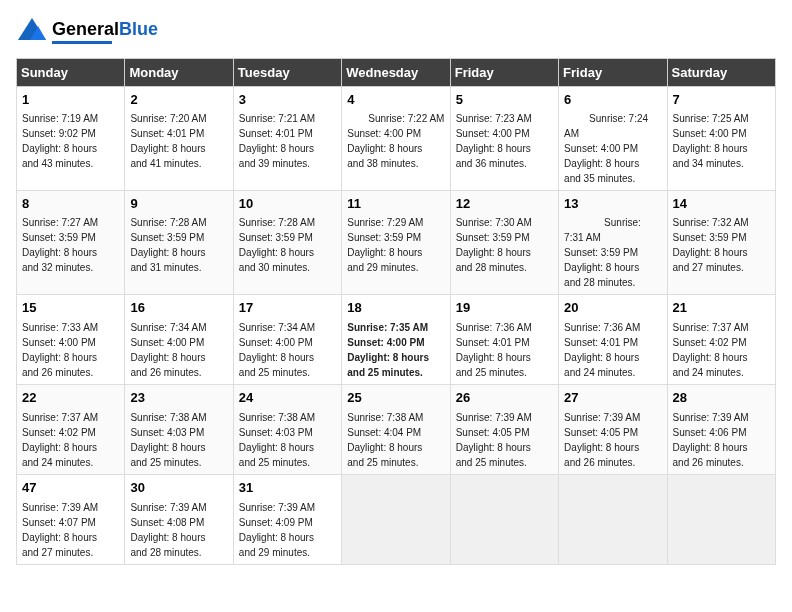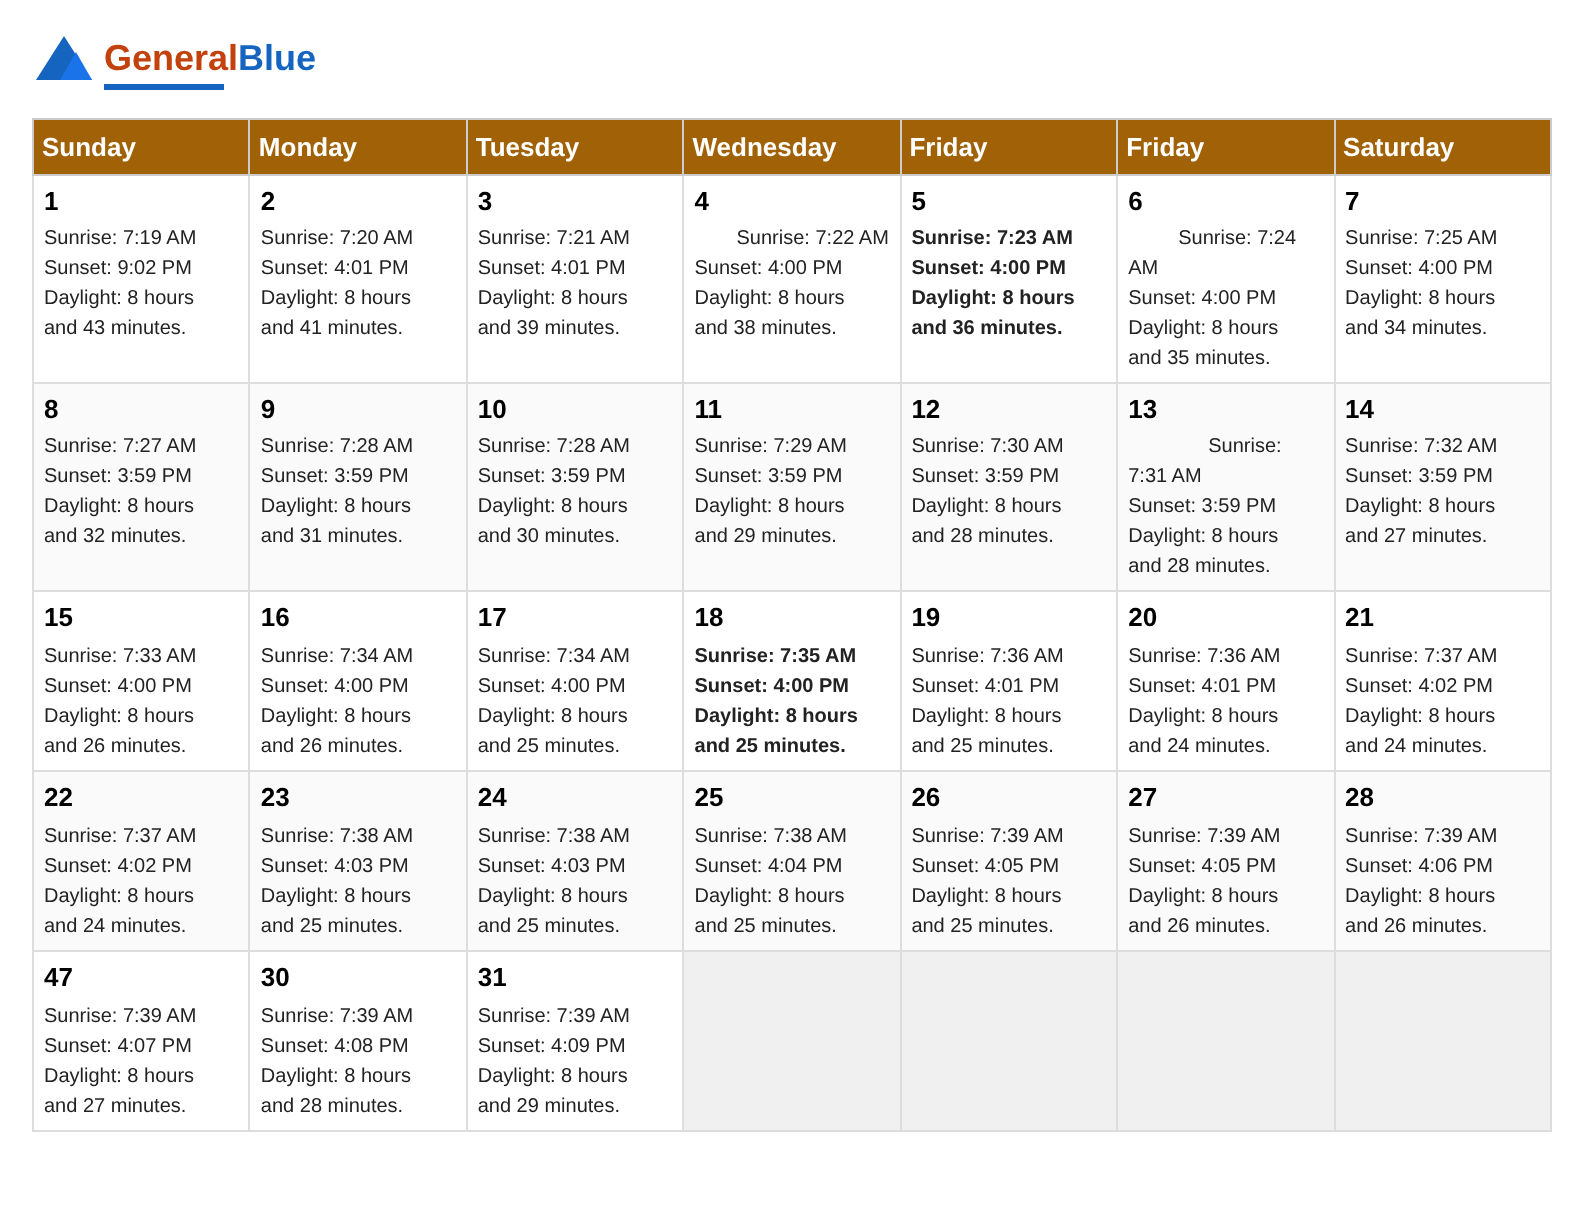--- a/index.html
+++ b/index.html
@@ -43,21 +43,21 @@
     .location-title {
       font-size: 16px;
       color: #555;
     }
     table {
       width: 100%;
       border-collapse: collapse;
       table-layout: fixed;
     }
     th {
-      background: #a16207;
+      background: #404040;
       color: #fff;
       font-size: 13px;
       font-weight: bold;
       padding: 6px 4px;
       text-align: left;
       border: 1px solid #ccc;
     }
     td {
       border: 1px solid #ddd;
       vertical-align: top;
@@ -91,21 +91,21 @@
   <div class="logo">
     <div class="logo-row">
       <span>
         <svg width="32" height="28" viewBox="0 0 32 28">
           <polygon points="16,2 30,24 2,24" fill="#1565c0"></polygon>
           <polygon points="22,10 30,24 14,24" fill="#1a73e8"></polygon>
         </svg>
       </span>
       <div>
         <div style="font-size:18px;font-weight:bold;line-height:1.1;">
-          <span style="color:#c2410c;">General</span><span style="color:#1565c0;">Blue</span>
+          <span style="color:#000000;">General</span><span style="color:#1565c0;">Blue</span>
         </div>
         <div class="logo-line"></div>
       </div>
     </div>
   </div>
   <div class="title-section">
     <div class="month-title"></div>
     <div class="location-title"></div>
   </div>
 </div>
@@ -133,21 +133,21 @@
 Daylight: 8 hours
 and 41 minutes.</span></td>
         <td><span class="day-num">3</span><span class="day-info" style="white-space: pre-line;">Sunrise: 7:21 AM
 Sunset: 4:01 PM
 Daylight: 8 hours
 and 39 minutes.</span></td>
         <td><span class="day-num">4</span><span class="day-info" style="white-space: pre-line; margin-left: 21px;">Sunrise: 7:22 AM
 Sunset: 4:00 PM
 Daylight: 8 hours
 and 38 minutes.</span></td>
-        <td><span class="day-num">5</span><span class="day-info" style="white-space: pre-line; font-weight: bold;">Sunrise: 7:23 AM
+        <td><span class="day-num">5</span><span class="day-info" style="white-space: pre-line;">Sunrise: 7:23 AM
 Sunset: 4:00 PM
 Daylight: 8 hours
 and 36 minutes.</span></td>
         <td><span class="day-num">6</span><span class="day-info" style="white-space: pre-line; margin-left: 25px;">Sunrise: 7:24 AM
 Sunset: 4:00 PM
 Daylight: 8 hours
 and 35 minutes.</span></td>
         <td><span class="day-num">7</span><span class="day-info" style="white-space: pre-line;">Sunrise: 7:25 AM
 Sunset: 4:00 PM
 Daylight: 8 hours

